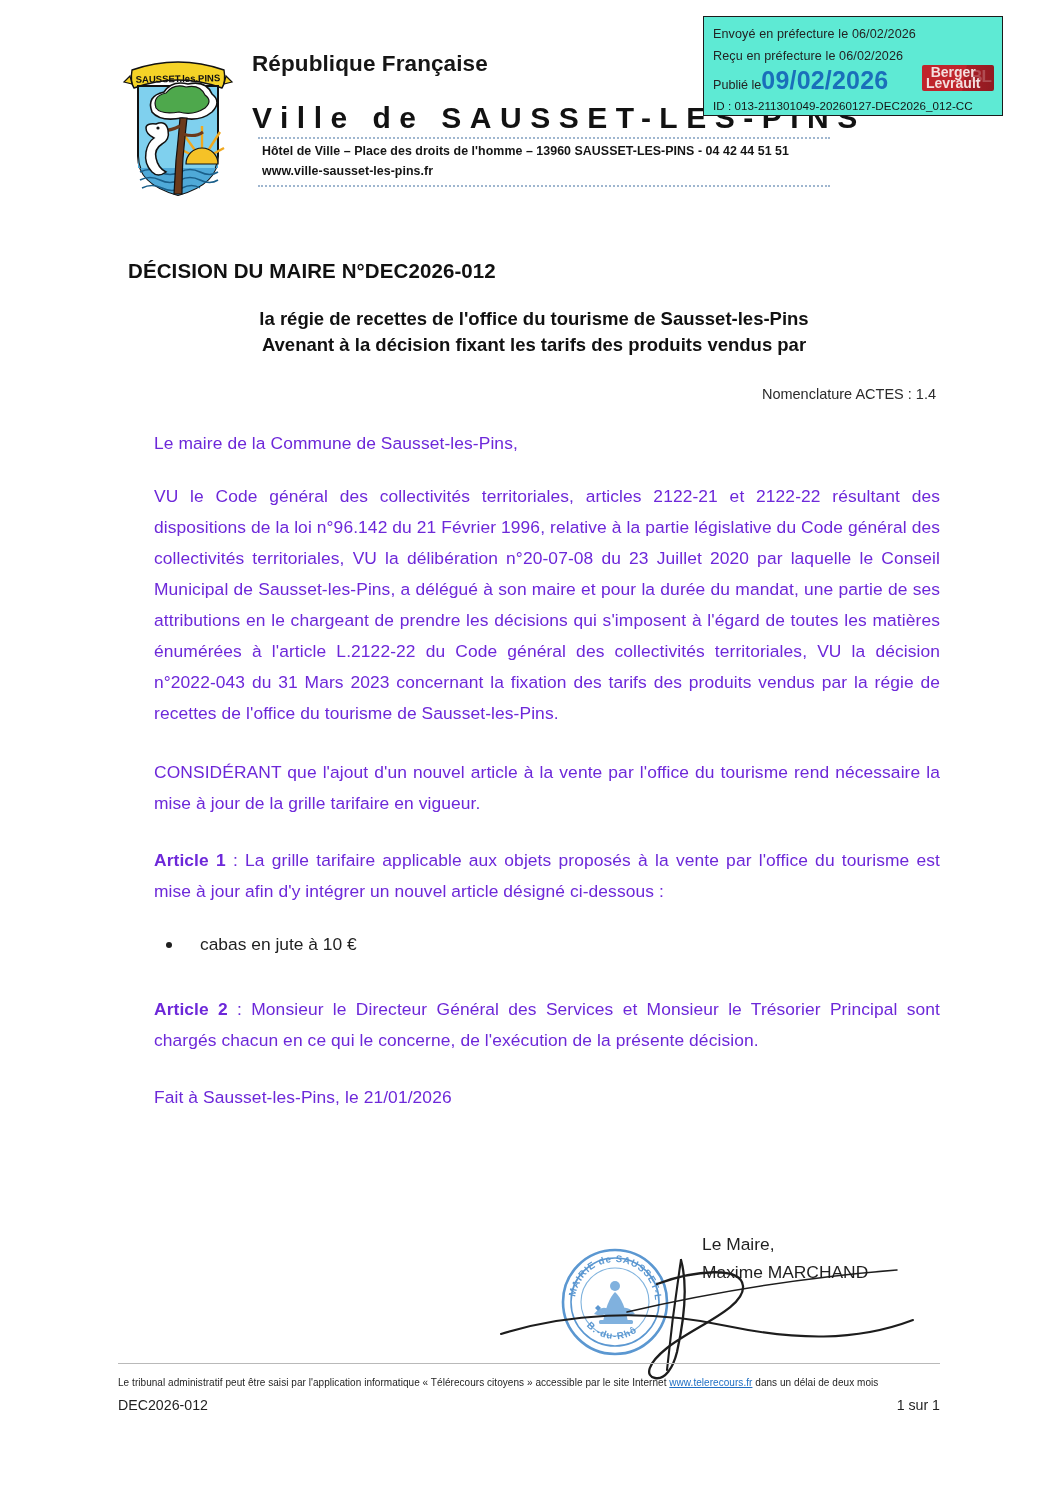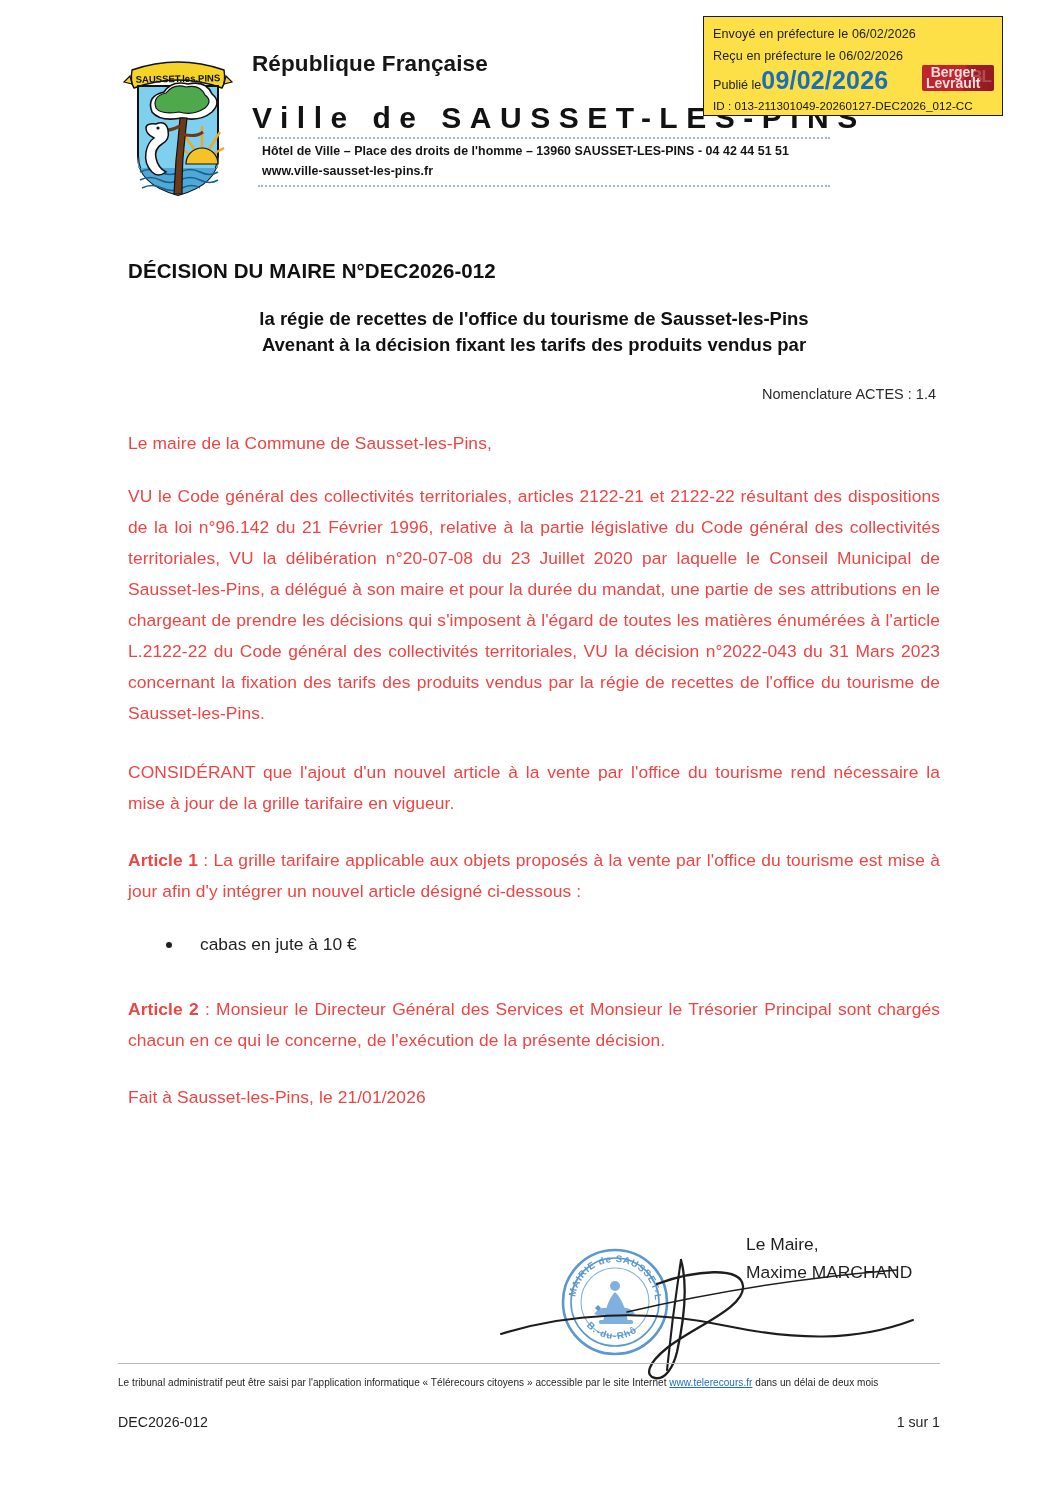--- a/index.html
+++ b/index.html
@@ -21,21 +21,21 @@
   }
 
   
   .prefecture-box {
     position: absolute;
     left: 703px;
     top: 16px;
     width: 300px;
     height: 100px;
     border: 1.6px solid #1b1b1b;
-    background: #fde047;
+    background: #5eead4;
     box-sizing: border-box;
     padding: 6px 8px 0 9px;
   }
   .pref-line {
     font-size: 12.6px;
     line-height: 22px;
     color: #232323;
     letter-spacing: 0.1px;
     white-space: nowrap;
   }
@@ -185,23 +185,24 @@
     margin-top: 26px;
     text-align: right;
     font-size: 14.5px;
     color: #2b2b2b;
     line-height: 20px;
     padding-right: 4px;
   }
   .body-text {
     font-size: 17.4px;
     line-height: 31px;
-    color: #ef4444;
+    color: #6d28d9;
     text-align: justify;
     letter-spacing: 0.1px;
+    margin-left: 26px;
   }
   .p-intro { margin-top: 24px; }
   .p-vu { margin-top: 22px; }
   .p-considerant { margin-top: 28px; }
   .decide {
     margin-top: 30px;
     text-align: center;
     font-size: 18px;
     font-weight: bold;
     color: #111;
@@ -234,21 +235,20 @@
   }
   .p-article2 { margin-top: 34px; }
   .p-fait { margin-top: 26px; }
 
   
   .sig-block {
     position: absolute;
     left: 702px;
     top: 1230px;
     width: 260px;
-    margin-left: 44px;
   }
   .sig-line {
     font-size: 17.4px;
     line-height: 28px;
     color: #1f1f1f;
     white-space: nowrap;
   }
   .sig-art {
     position: absolute;
     left: 495px;
@@ -280,21 +280,21 @@
     letter-spacing: 0.05px;
   }
   .footer-link {
     color: #1f6fc4;
     text-decoration: underline;
   }
   .footer-bottom {
     display: flex;
     justify-content: space-between;
     align-items: baseline;
-    margin-top: 19px;
+    margin-top: 2px;
   }
   .footer-ref, .footer-page {
     font-size: 14.2px;
     color: #1f1f1f;
     line-height: 21px;
   }
 </style>
 </head>
 <body>
 

